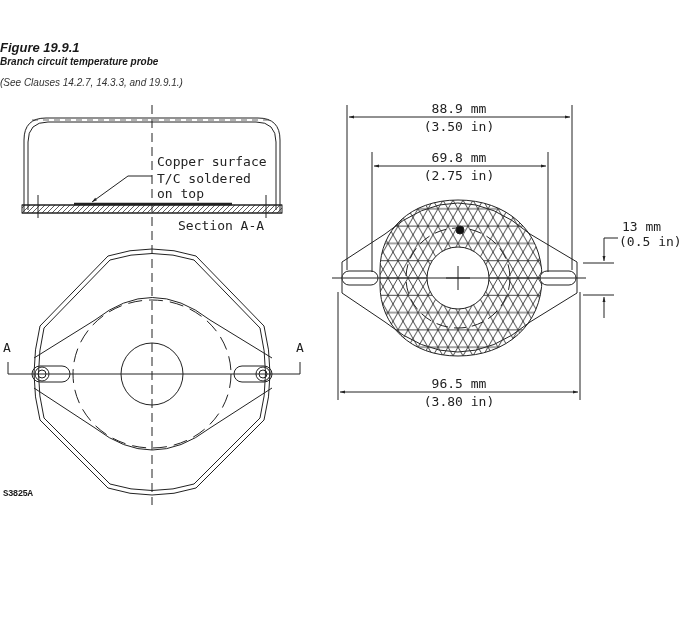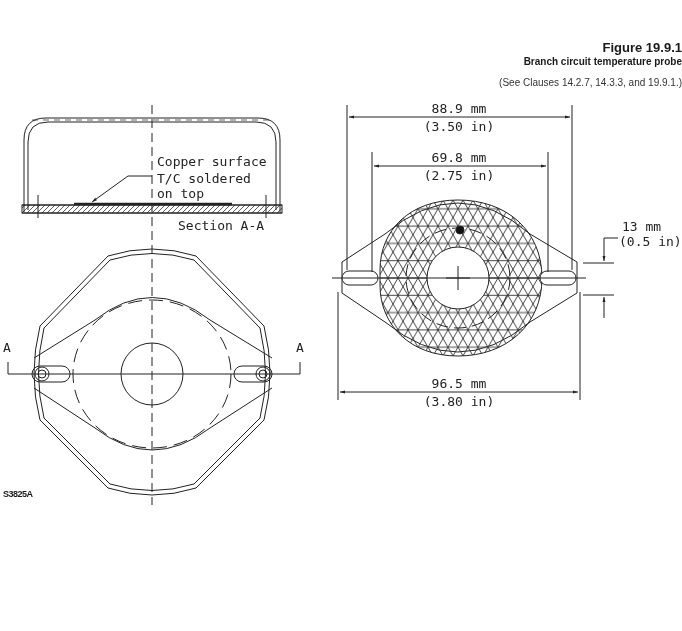--- a/index.html
+++ b/index.html
@@ -1,23 +1,23 @@
 <!DOCTYPE html>
 <html><head>
   <meta charset="utf-8">
   <style>
     html, body { margin: 0; padding: 0; background: #ffffff; }
     body { width: 682px; height: 631px; position: relative; overflow: hidden; font-family: "Liberation Sans", sans-serif; color: #1a1a1a; }
-    .caption { position: absolute; left: 0; width: 682px; text-align: right; }
+    .caption { position: absolute; left: 0; width: 682px; text-align: left; font-style: italic; }
     .fig-number { top: 40px; font-size: 13px; font-weight: bold; }
     .fig-title { top: 56px; font-size: 10px; font-weight: bold; }
     .fig-ref { top: 77px; font-size: 10px; color: #333; }
     svg { position: absolute; left: 0; top: 0; }
     .cad { font-family: "DejaVu Sans Mono", monospace; font-size: 13px; fill: #222; }
-    .code { position: absolute; left: 3px; top: 489px; font-size: 9px; font-weight: bold; letter-spacing: -0.5px; }
+    .code { position: absolute; left: 3px; top: 489px; font-size: 9px; font-weight: bold; letter-spacing: -0.5px; font-family: Liberation Mono, monospace; }
   </style>
 </head>
 <body>
 
 <div class="caption fig-number">Figure 19.9.1</div>
 <div class="caption fig-title">Branch circuit temperature probe</div>
 <div class="caption fig-ref">(See Clauses 14.2.7, 14.3.3, and 19.9.1.)</div>
 
 <svg width="682" height="631" viewBox="0 0 682 631">
   <defs>

